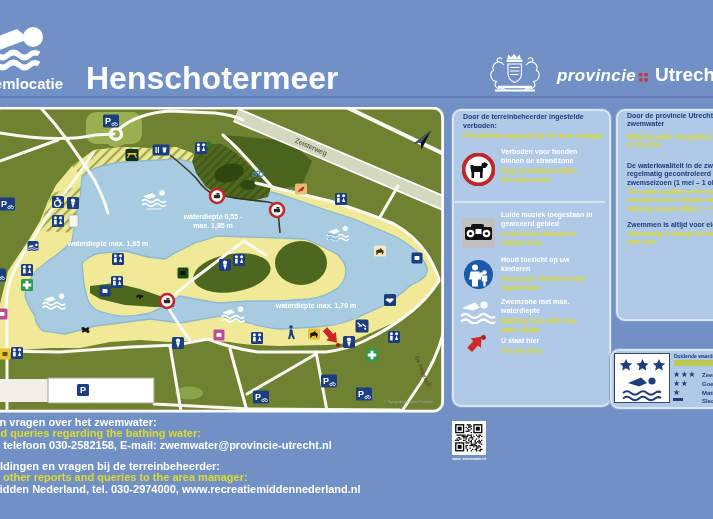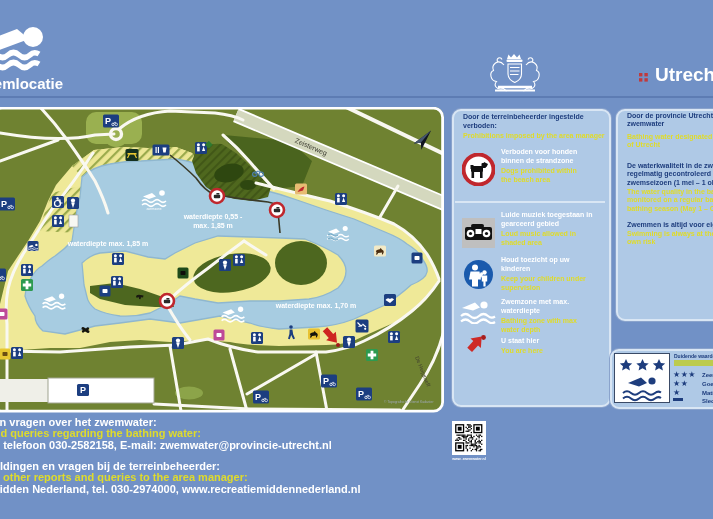--- a/index.html
+++ b/index.html
@@ -19,36 +19,38 @@
 
 <svg class="abs" style="left:-14px;top:22px" width="80" height="50" viewBox="0 0 80 50">
   <circle cx="47" cy="15" r="10" fill="#FFF"></circle>
   <path d="M0 19 L31 7 L43 17 L13 28 Z" fill="#FFF"></path>
   <path d="M0 33 q5.5 -5 11 0 q5.5 5 11 0 q5.5 -5 11 0 q5.5 5 11 0 q4 -4 9 -1" stroke="#FFF" stroke-width="5.5" fill="none"></path>
   <path d="M0 43 q5.5 -5 11 0 q5.5 5 11 0 q5.5 -5 11 0 q5.5 5 11 0 q4 -4 9 -1" stroke="#FFF" stroke-width="5.5" fill="none"></path>
 </svg>
 
 <div class="abs wht" style="left:-27px;top:75px;font-size:15px;font-weight:bold;">Zwemlocatie</div>
 
+<div class="abs" style="left:86px;top:60px;font-size:32px;font-weight:bold;color:#FDFDFD;">Henschotermeer</div>
 
 <svg class="abs" style="left:486px;top:52px" width="62" height="42" viewBox="0 0 62 42">
   <g fill="none" stroke="#FFF" stroke-width="1.1">
     <path d="M21 7 l1.5 -4.5 2.5 3 3 -3.5 3 3.5 2.5 -3 1.5 4.5 Z" fill="#FFF" stroke="none"></path>
     <rect x="20.5" y="7.5" width="16" height="2.4" rx="1" fill="#FFF" stroke="none"></rect>
     <path d="M22 12 h13.5 v10 q0 5.5 -6.7 8.5 q-6.8 -3 -6.8 -8.5 Z"></path>
     <path d="M24 15.5 h9.5 M24 19 h9.5 M24 22.5 h8.5"></path>
     <path d="M18 13 q-4 -5 -8.5 -2 q-4 3 -2 7.5 q-3.5 1.5 -2.5 6 q1 4.5 5.5 5 q-2.5 3 -0.5 5.5 q2.5 3 7.5 1.5 l3 2.5"></path>
     <path d="M12 10 q-2 -2.5 0.5 -4 q2.5 -1 3.5 1.5"></path>
     <path d="M40 13 q4 -5 8.5 -2 q4 3 2 7.5 q3.5 1.5 2.5 6 q-1 4.5 -5.5 5 q2.5 3 0.5 5.5 q-2.5 3 -7.5 1.5 l-3 2.5"></path>
     <path d="M46 10 q2 -2.5 -0.5 -4 q-2.5 -1 -3.5 1.5"></path>
     <path d="M12 35 h34" stroke-width="2.4"></path>
     <path d="M9 38.5 h40" stroke-width="2"></path>
   </g>
 </svg>
 
+<div class="abs" style="left:557px;top:66px;font-size:17px;font-style:italic;font-weight:bold;color:#FFF;letter-spacing:0.4px;">provincie</div>
 <svg class="abs" style="left:639px;top:73px" width="12" height="10" viewBox="0 0 12 10">
   <g fill="#C03A3C">
     <rect x="0" y="0" width="3.4" height="3.4"></rect>
         <rect x="5.4" y="0" width="3.4" height="3.4"></rect>
     <rect x="0" y="5.2" width="3.4" height="3.4"></rect>
         <rect x="5.4" y="5.2" width="3.4" height="3.4"></rect>
   </g>
 </svg>
 <div class="abs" style="left:655px;top:64px;font-size:19px;font-weight:bold;color:#FFF;">Utrecht</div>
 

